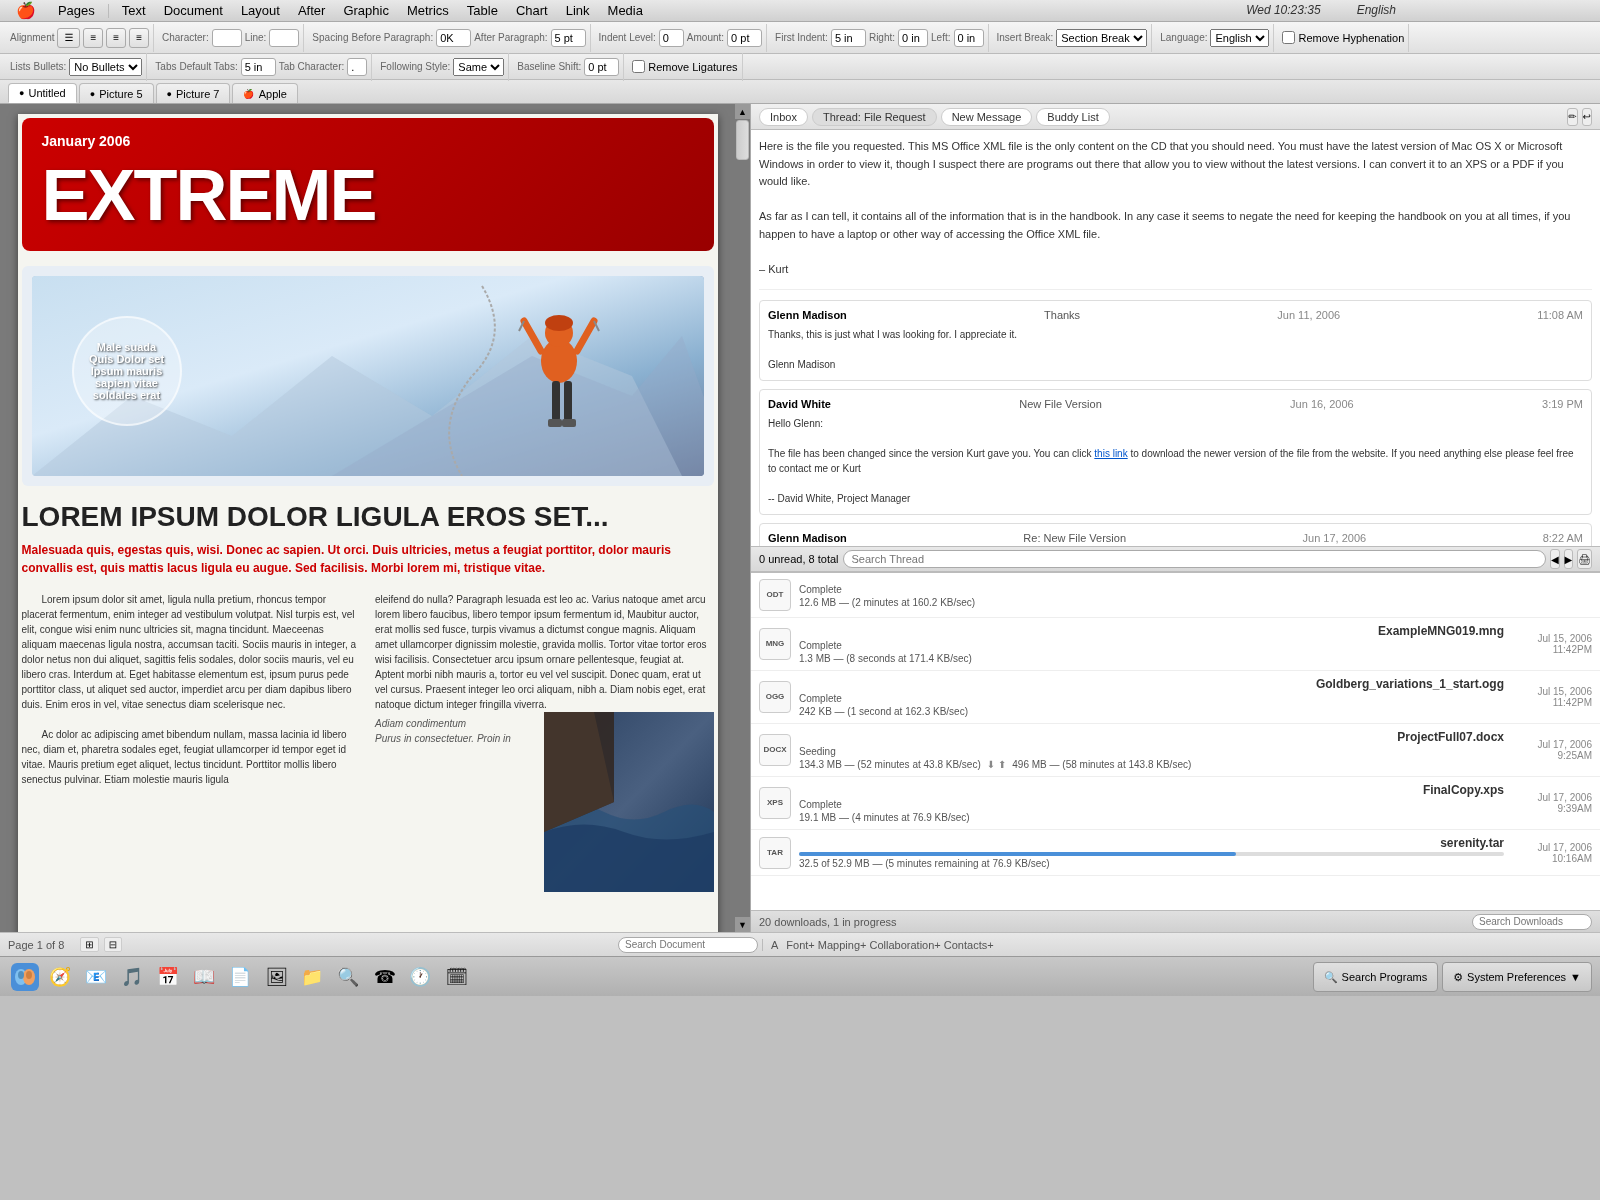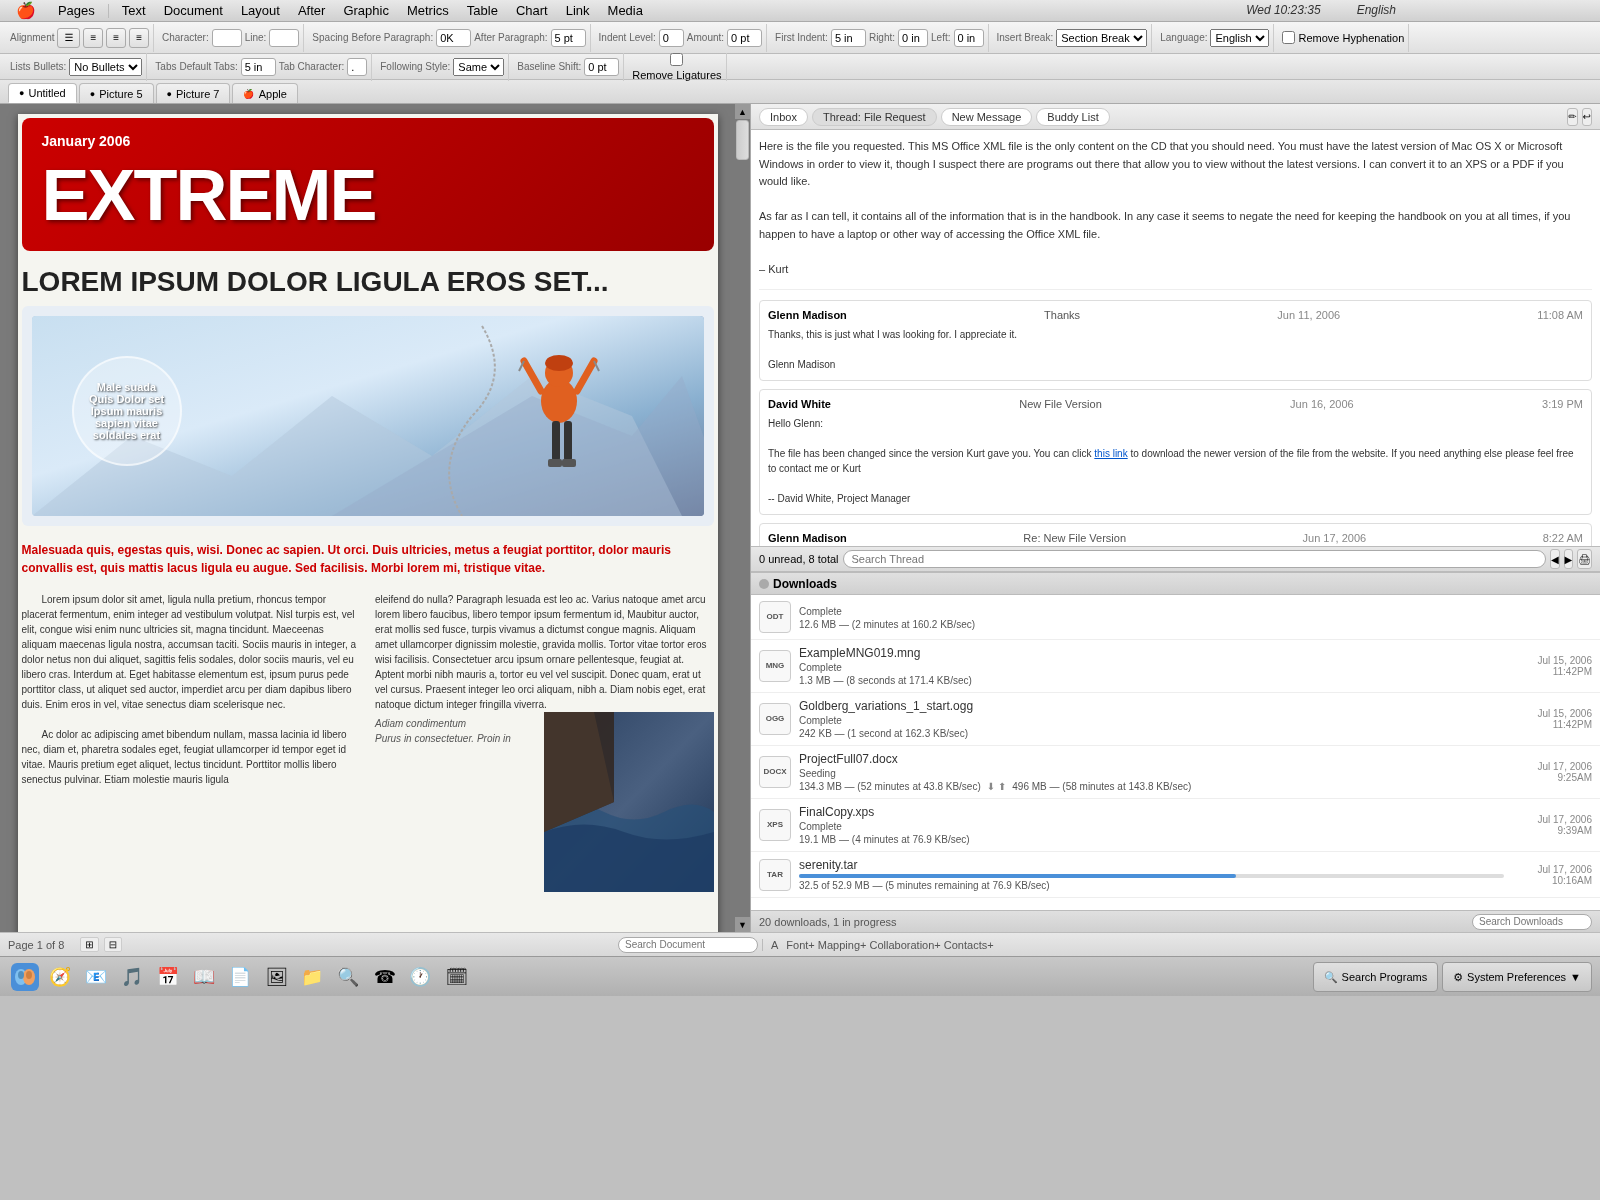--- a/index.html
+++ b/index.html
@@ -163,21 +163,21 @@
     .download-item {
       display: flex; align-items: center; padding: 6px 8px; border-bottom: 1px solid #eee; gap: 8px;
     }
     .dl-icon {
       width: 32px; height: 32px; border: 1px solid #ccc; border-radius: 4px;
       display: flex; align-items: center; justify-content: center; font-size: 8px;
       font-weight: bold; color: #555; background: #f8f8f8; text-align: center; line-height: 1.2;
       flex-shrink: 0;
     }
     .dl-info { flex: 1; }
-    .dl-name { font-size: 12px; font-weight: normal; color: #333; }
+    .dl-name { font-size: 12px; font-weight: bold; color: #333; text-align: right; }
     .dl-status { font-size: 10px; color: #555; margin-top: 2px; }
     .dl-progress-bar { height: 4px; background: #ddd; border-radius: 2px; margin-top: 2px; }
     .dl-progress-fill { height: 100%; background: #4a90d9; border-radius: 2px; }
     .dl-date { font-size: 10px; color: #888; text-align: right; min-width: 80px; }
     .dl-time { font-size: 10px; color: #888; }
     #downloads-footer {
       height: 22px; background: linear-gradient(to bottom, #e0e0e0, #d0d0d0);
       border-top: 1px solid #bbb; display: flex; align-items: center; padding: 0 8px;
       font-size: 11px; color: #555; gap: 8px;
     }
@@ -331,21 +331,21 @@
     <span class="toolbar-label">Following Style:</span>
     <select style="height:18px; font-size:11px;">
       <option>Same</option>
     </select>
   </div>
   <div class="toolbar-section">
     <span class="toolbar-label">Baseline Shift:</span>
     <input class="toolbar-input" value="0 pt" style="width: 35px;">
   </div>
   <div class="toolbar-section">
-    <label style="display:flex;align-items:center;gap:3px;flex-direction:column;">
+    <label style="display:flex;align-items:center;gap:3px;">
       <input type="checkbox" style="">
       <span>Remove Ligatures</span>
     </label>
   </div>
 </div>
 
 <div id="tabbar">
   <div class="doc-tab active">
     <span style="font-size:9px;">●</span>
     <span>Untitled</span>
@@ -371,22 +371,20 @@
     <div style="display:flex; flex: 1; overflow: hidden;">
       <div id="document-area" style="flex:1; overflow-y: auto;">
         <div id="page-content">
 
           <div id="red-banner">
             <div>
               <div id="banner-date">January 2006</div>
               <div id="banner-title">EXTREME</div>
             </div>
           </div>
-
-          <div id="main-headline">LOREM IPSUM DOLOR LIGULA EROS SET...</div>
 
           <div id="snow-section">
             <div id="snow-image">
 
               <svg width="100%" height="200" style="position:absolute; top:0; left:0;">
                 <defs>
                   <linearGradient id="snowGrad" x1="0%" y1="0%" x2="100%" y2="100%">
                     <stop offset="0%" style="stop-color:#c8dff0"></stop>
                     <stop offset="40%" style="stop-color:#daeaf8"></stop>
                     <stop offset="70%" style="stop-color:#8ab0d0"></stop>
@@ -417,20 +415,22 @@
                 <line x1="10" y1="40" x2="5" y2="50" stroke="#888" stroke-width="2"></line>
                 <line x1="80" y1="40" x2="85" y2="50" stroke="#888" stroke-width="2"></line>
 
                 <rect x="34" y="138" width="14" height="8" fill="#555" rx="2"></rect>
                 <rect x="48" y="138" width="14" height="8" fill="#555" rx="2"></rect>
               </svg>
 
               <div id="circle-label">Male suada Quis Dolor set Ipsum mauris sapien vitae soldales erat</div>
             </div>
           </div>
+
+          <div id="main-headline">LOREM IPSUM DOLOR LIGULA EROS SET...</div>
 
           <div id="sub-headline">Malesuada quis, egestas quis, wisi. Donec ac sapien. Ut orci. Duis ultricies, metus a feugiat porttitor, dolor mauris convallis est, quis mattis lacus ligula eu augue. Sed facilisis. Morbi lorem mi, tristique vitae.</div>
 
           <div id="body-columns">
             <div class="text-column">
               <p style="text-indent:20px;">Lorem ipsum dolor sit amet, ligula nulla pretium, rhoncus tempor placerat fermentum, enim integer ad vestibulum volutpat. Nisl turpis est, vel elit, congue wisi enim nunc ultricies sit, magna tincidunt. Maeceenas aliquam maecenas ligula nostra, accumsan taciti. Sociis mauris in integer, a dolor netus non dui aliquet, sagittis felis sodales, dolor sociis mauris, vel eu libero cras. Interdum at. Eget habitasse elementum est, ipsum purus pede porttitor class, ut aliquet sed auctor, imperdiet arcu per diam dapibus libero duis. Enim eros in vel, vitae senectus diam scelerisque nec.</p>
               <br>
               <p style="text-indent:20px;">Ac dolor ac adipiscing amet bibendum nullam, massa lacinia id libero nec, diam et, pharetra sodales eget, feugiat ullamcorper id tempor eget id vitae. Mauris pretium eget aliquet, lectus tincidunt. Porttitor mollis libero senectus pulvinar. Etiam molestie mauris ligula</p>
             </div>
             <div class="text-column" style="position:relative;">
@@ -542,24 +542,20 @@
 
     <div id="thread-search-bar">
       <span>0 unread, 8 total</span>
       <input id="thread-search-input" placeholder="Search Thread" style="">
       <button style="height:20px; font-size:10px; border:1px solid #bbb; border-radius:3px; background:#eee; cursor:pointer;">◀</button>
       <button style="height:20px; font-size:10px; border:1px solid #bbb; border-radius:3px; background:#eee; cursor:pointer;">▶</button>
       <button style="height:20px; font-size:10px; border:1px solid #bbb; border-radius:3px; background:#eee; cursor:pointer;">🖨</button>
     </div>
 
     <div id="downloads-panel">
-      <div id="downloads-header">
-        <span style="width:10px; height:10px; background:#aaa; border-radius:50%; display:inline-block;"></span>
-        <span style="font-weight:bold; font-size:12px;">Downloads</span>
-      </div>
       <div id="downloads-list">
 
         <div class="download-item">
           <div class="dl-icon">ODT</div>
           <div class="dl-info">
             <div class="dl-status">Complete</div>
             <div class="dl-status">12.6 MB — (2 minutes at 160.2 KB/sec)</div>
           </div>
         </div>
 

